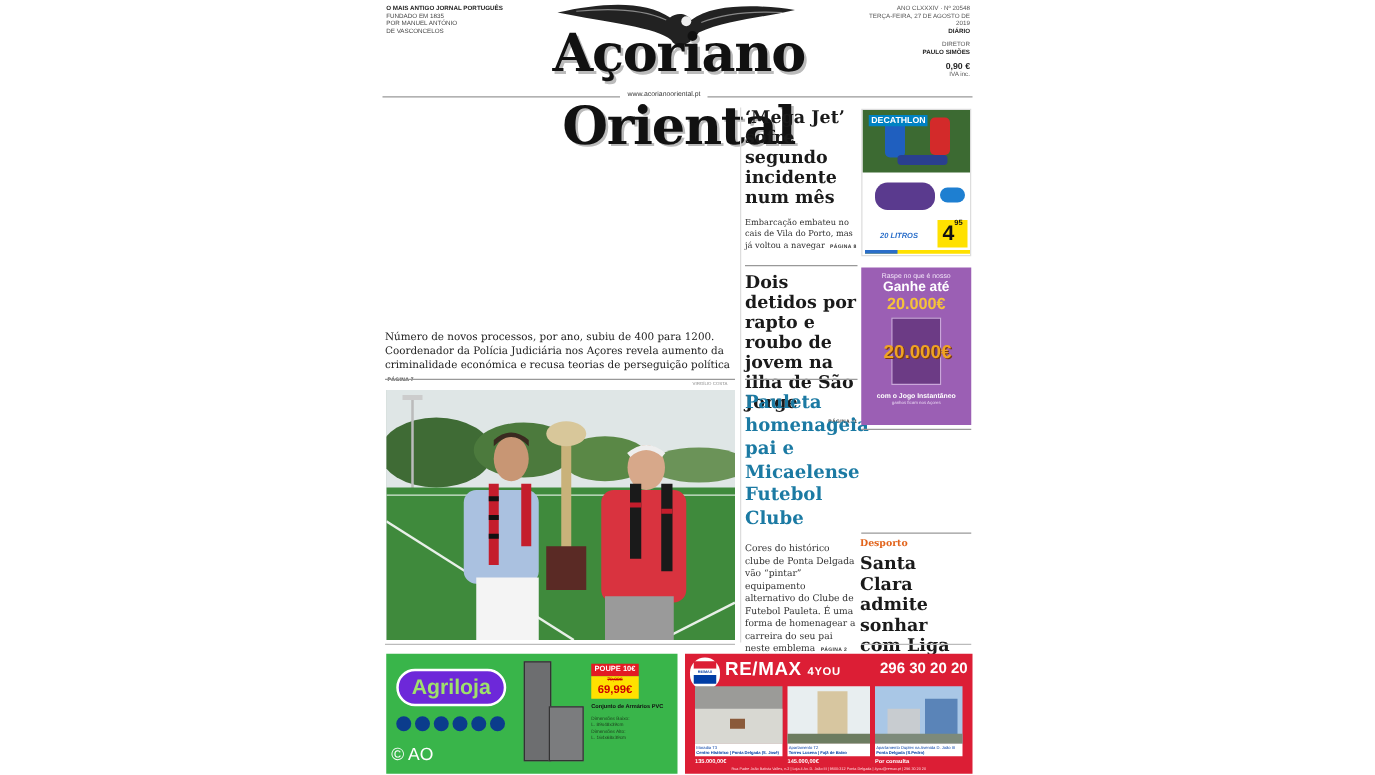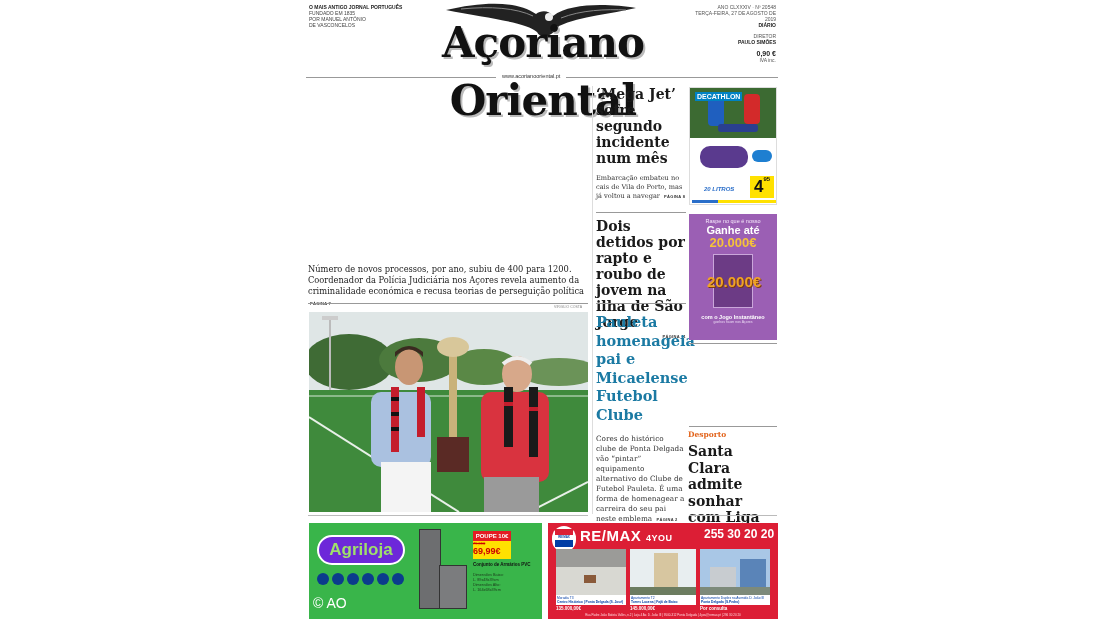--- a/index.html
+++ b/index.html
@@ -202,21 +202,21 @@
       <span style="width:12px; height:12px; border-radius:6px; background:#0b3c8c; display:inline-block;"></span>
       <span style="width:12px; height:12px; border-radius:6px; background:#0b3c8c; display:inline-block;"></span>
       <span style="width:12px; height:12px; border-radius:6px; background:#0b3c8c; display:inline-block;"></span>
       <span style="width:12px; height:12px; border-radius:6px; background:#0b3c8c; display:inline-block;"></span>
       <span style="width:12px; height:12px; border-radius:6px; background:#0b3c8c; display:inline-block;"></span>
     </div>
     <div style="position:absolute; left:4px; top:72px; font-family:'Liberation Sans',sans-serif; font-size:14px; color:#fff;">© AO</div>
     <div style="position:absolute; left:110px; top:6px; width:22px; height:80px; background:#6d6e70; border:1px solid #333;"></div>
     <div style="position:absolute; left:130px; top:42px; width:28px; height:44px; background:#7b7c7e; border:1px solid #333;"></div>
     <div style="position:absolute; left:164px; top:8px; width:38px; height:10px; background:#e31b23; color:#fff; text-align:center; font-family:'Liberation Sans',sans-serif; font-weight:bold; font-size:6px; line-height:10px;">POUPE 10€</div>
-    <div style="position:absolute; left:164px; top:18px; width:38px; height:18px; background:#ffe100; font-family:'Liberation Sans',sans-serif;">
+    <div style="position:absolute; left:164px; top:18px; width:38px; height:18px; background:#ffe100; text-align:center; font-family:'Liberation Sans',sans-serif;">
       <div style="font-size:4px; color:#c00; text-decoration:line-through;">79,99€</div>
       <div style="font-size:9px; font-weight:bold; color:#c00; line-height:10px;">69,99€</div>
     </div>
     <div style="position:absolute; left:164px; top:39px; width:68px; font-family:'Liberation Sans',sans-serif; font-size:4.5px; color:#111; font-weight:bold;">Conjunto de Armários PVC</div>
     <div style="position:absolute; left:164px; top:50px; width:68px; font-family:'Liberation Sans',sans-serif; font-size:3.8px; color:#1d3d1d; line-height:5px;">
       <div>Dimensões Baixo:</div>
       <div>L. 89x48x39cm</div>
       <div>Dimensões Alto:</div>
       <div>L. 164x68x39cm</div>
     </div>
@@ -225,21 +225,21 @@
   <div class="ad-remax">
     <div style="position:absolute; left:4px; top:3px; width:24px; height:26px; background:#fff; border-radius:12px 12px 12px 12px;">
       <div style="position:absolute; left:3px; top:3px; width:18px; height:6px; background:#dc1e35;"></div>
       <div style="position:absolute; left:3px; top:9px; width:18px; height:5px; background:#fff; font-size:3px; font-weight:bold; color:#003da5; text-align:center; font-family:'Liberation Sans',sans-serif;">RE/MAX</div>
       <div style="position:absolute; left:3px; top:14px; width:18px; height:7px; background:#003da5;"></div>
     </div>
     <div style="position:absolute; left:32px; top:4px; font-family:'Liberation Sans',sans-serif; font-weight:bold; font-size:15px; color:#fff; letter-spacing:0.5px;">
       <span>RE/MAX</span>
       <span style="font-size:9px;">4YOU</span>
     </div>
-    <div style="position:absolute; left:156px; top:4px; font-family:'Liberation Sans',sans-serif; font-weight:bold; font-size:12px; color:#fff;">255 30 20 20</div>
+    <div style="position:absolute; left:156px; top:4px; font-family:'Liberation Sans',sans-serif; font-weight:bold; font-size:12px; color:#fff;">296 30 20 20</div>
 
     <div style="position:absolute; left:8px; top:26px; width:70px; height:46px; background:#9b9b98;">
       <div style="position:absolute; left:0; top:18px; width:70px; height:28px; background:#d8d8d2;"></div>
       <div style="position:absolute; left:28px; top:26px; width:12px; height:8px; background:#8a5a3a;"></div>
     </div>
     <div style="position:absolute; left:82px; top:26px; width:66px; height:46px; background:#e8eef0;">
       <div style="position:absolute; left:24px; top:4px; width:24px; height:36px; background:#d7c6a0;"></div>
       <div style="position:absolute; left:0; top:38px; width:66px; height:8px; background:#6c7c60;"></div>
     </div>
     <div style="position:absolute; left:152px; top:26px; width:70px; height:46px; background:#a9c7e6;">

